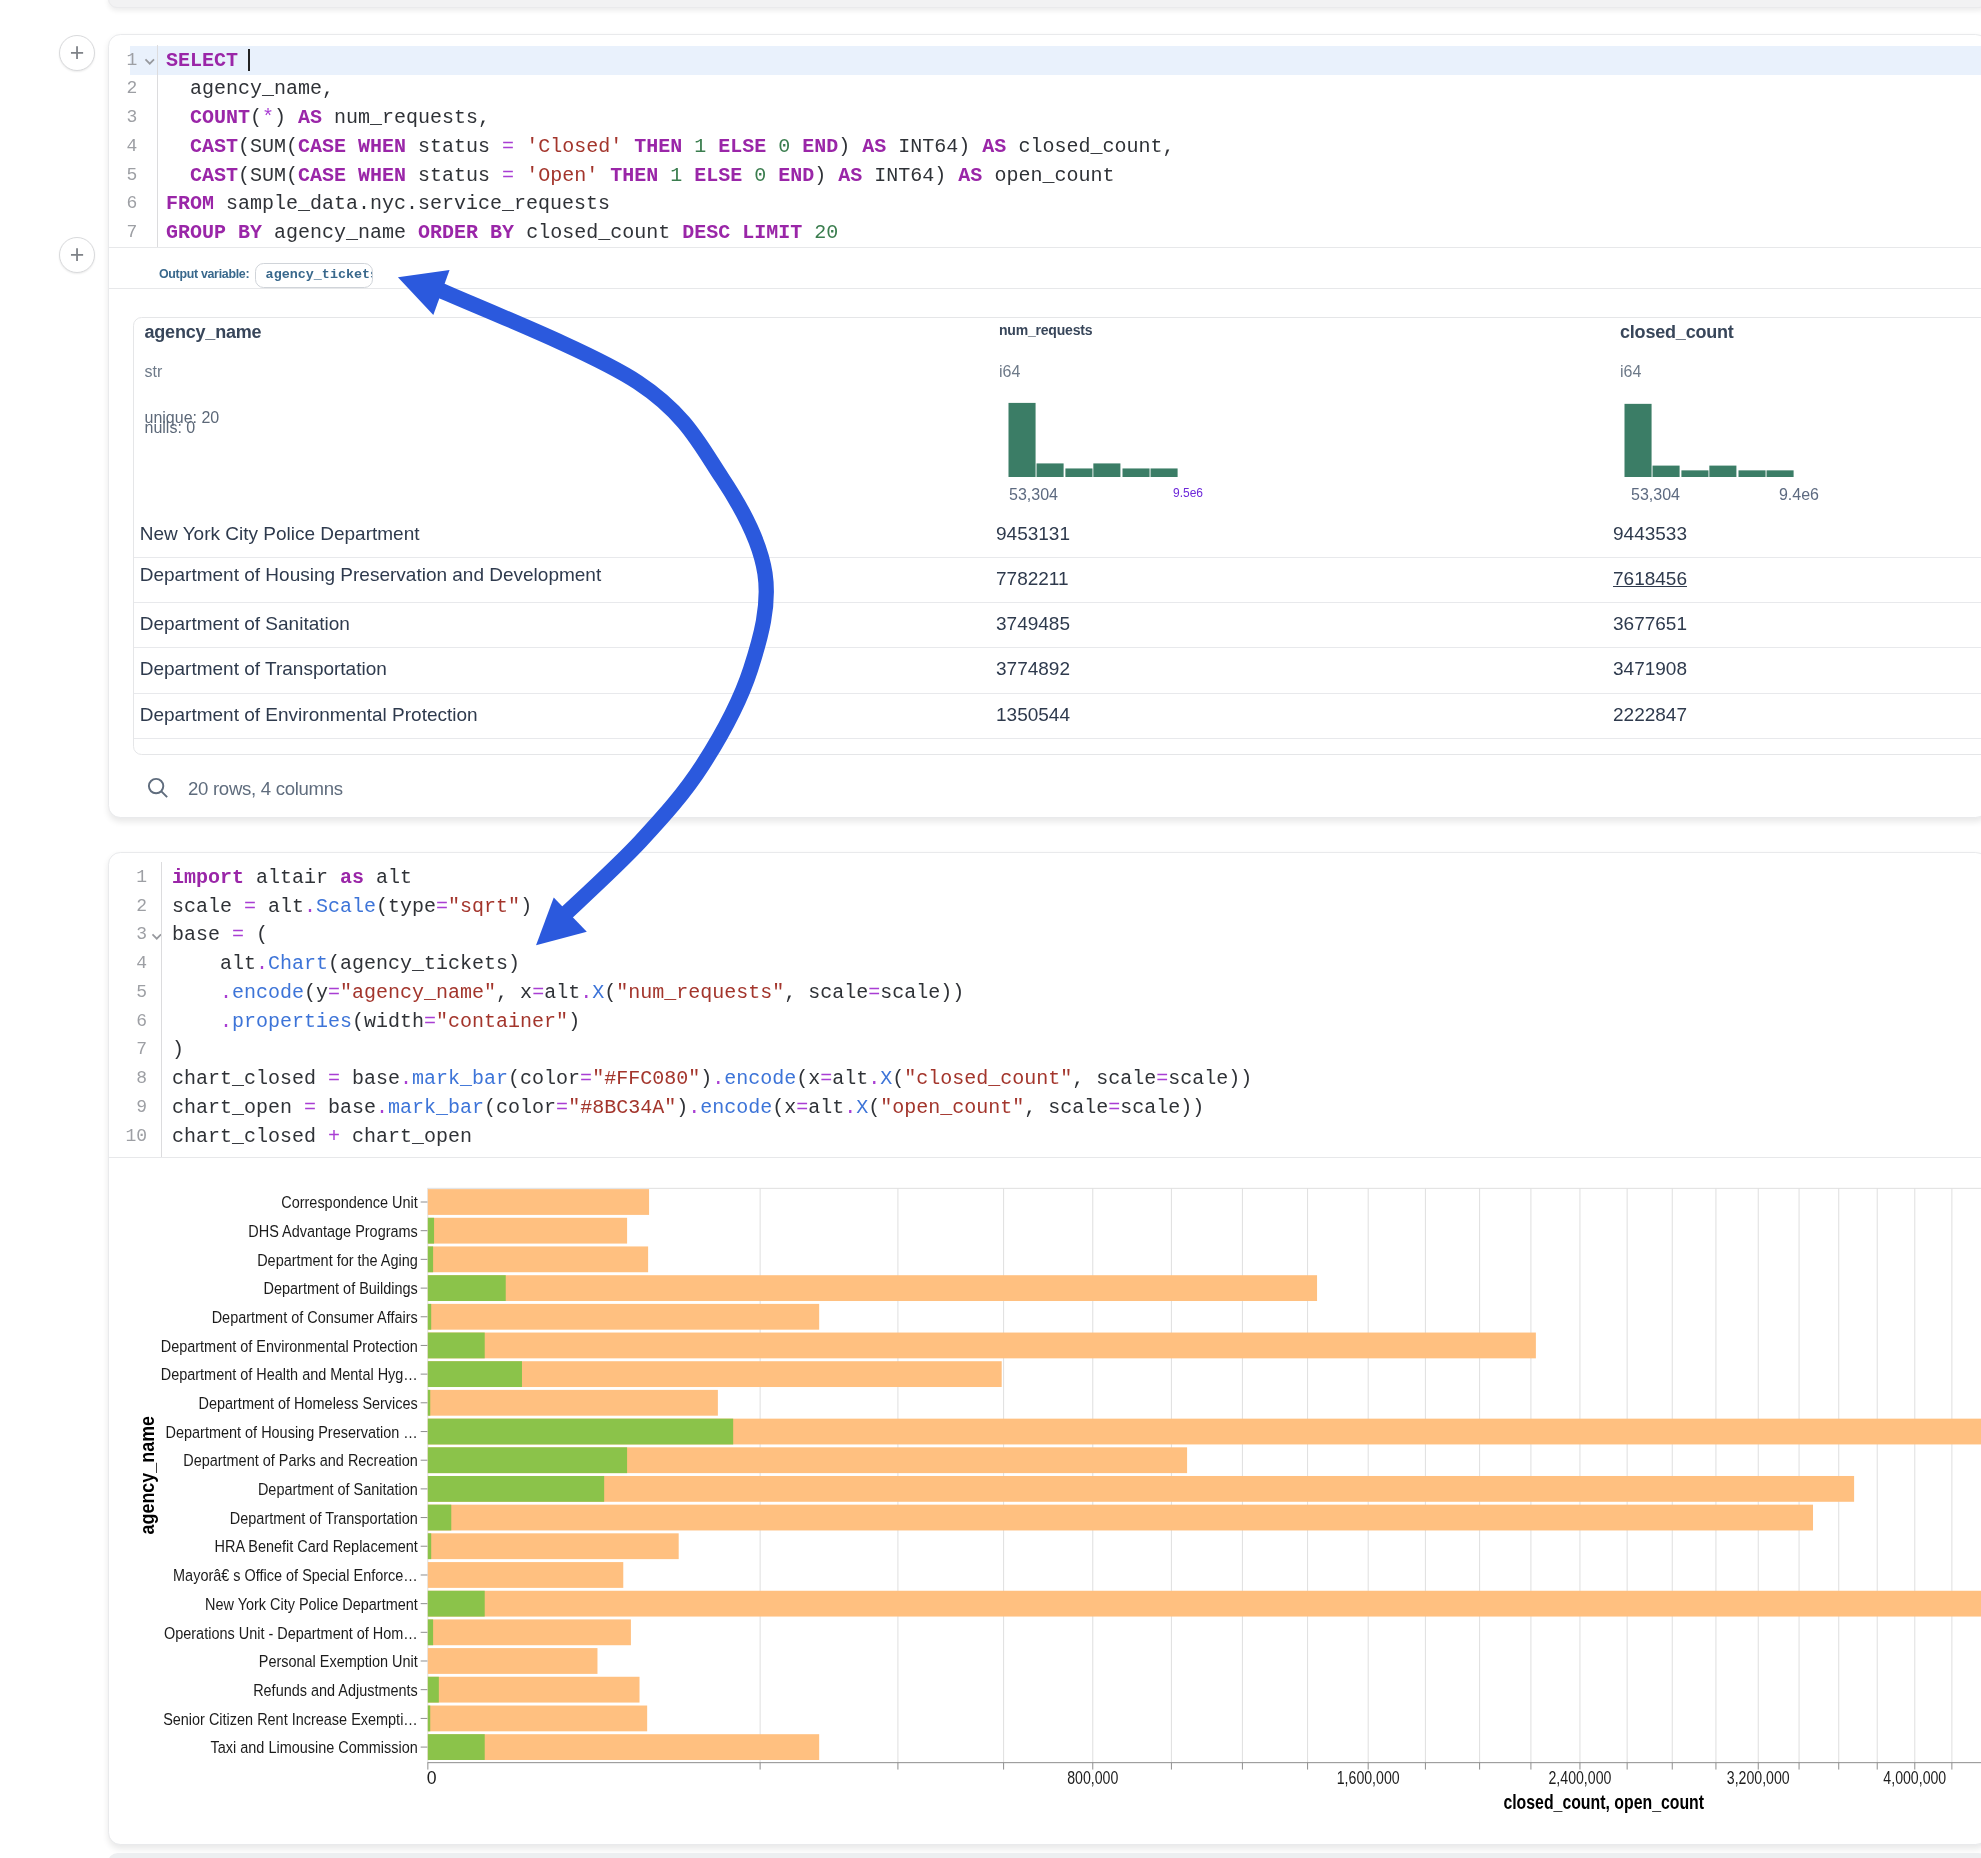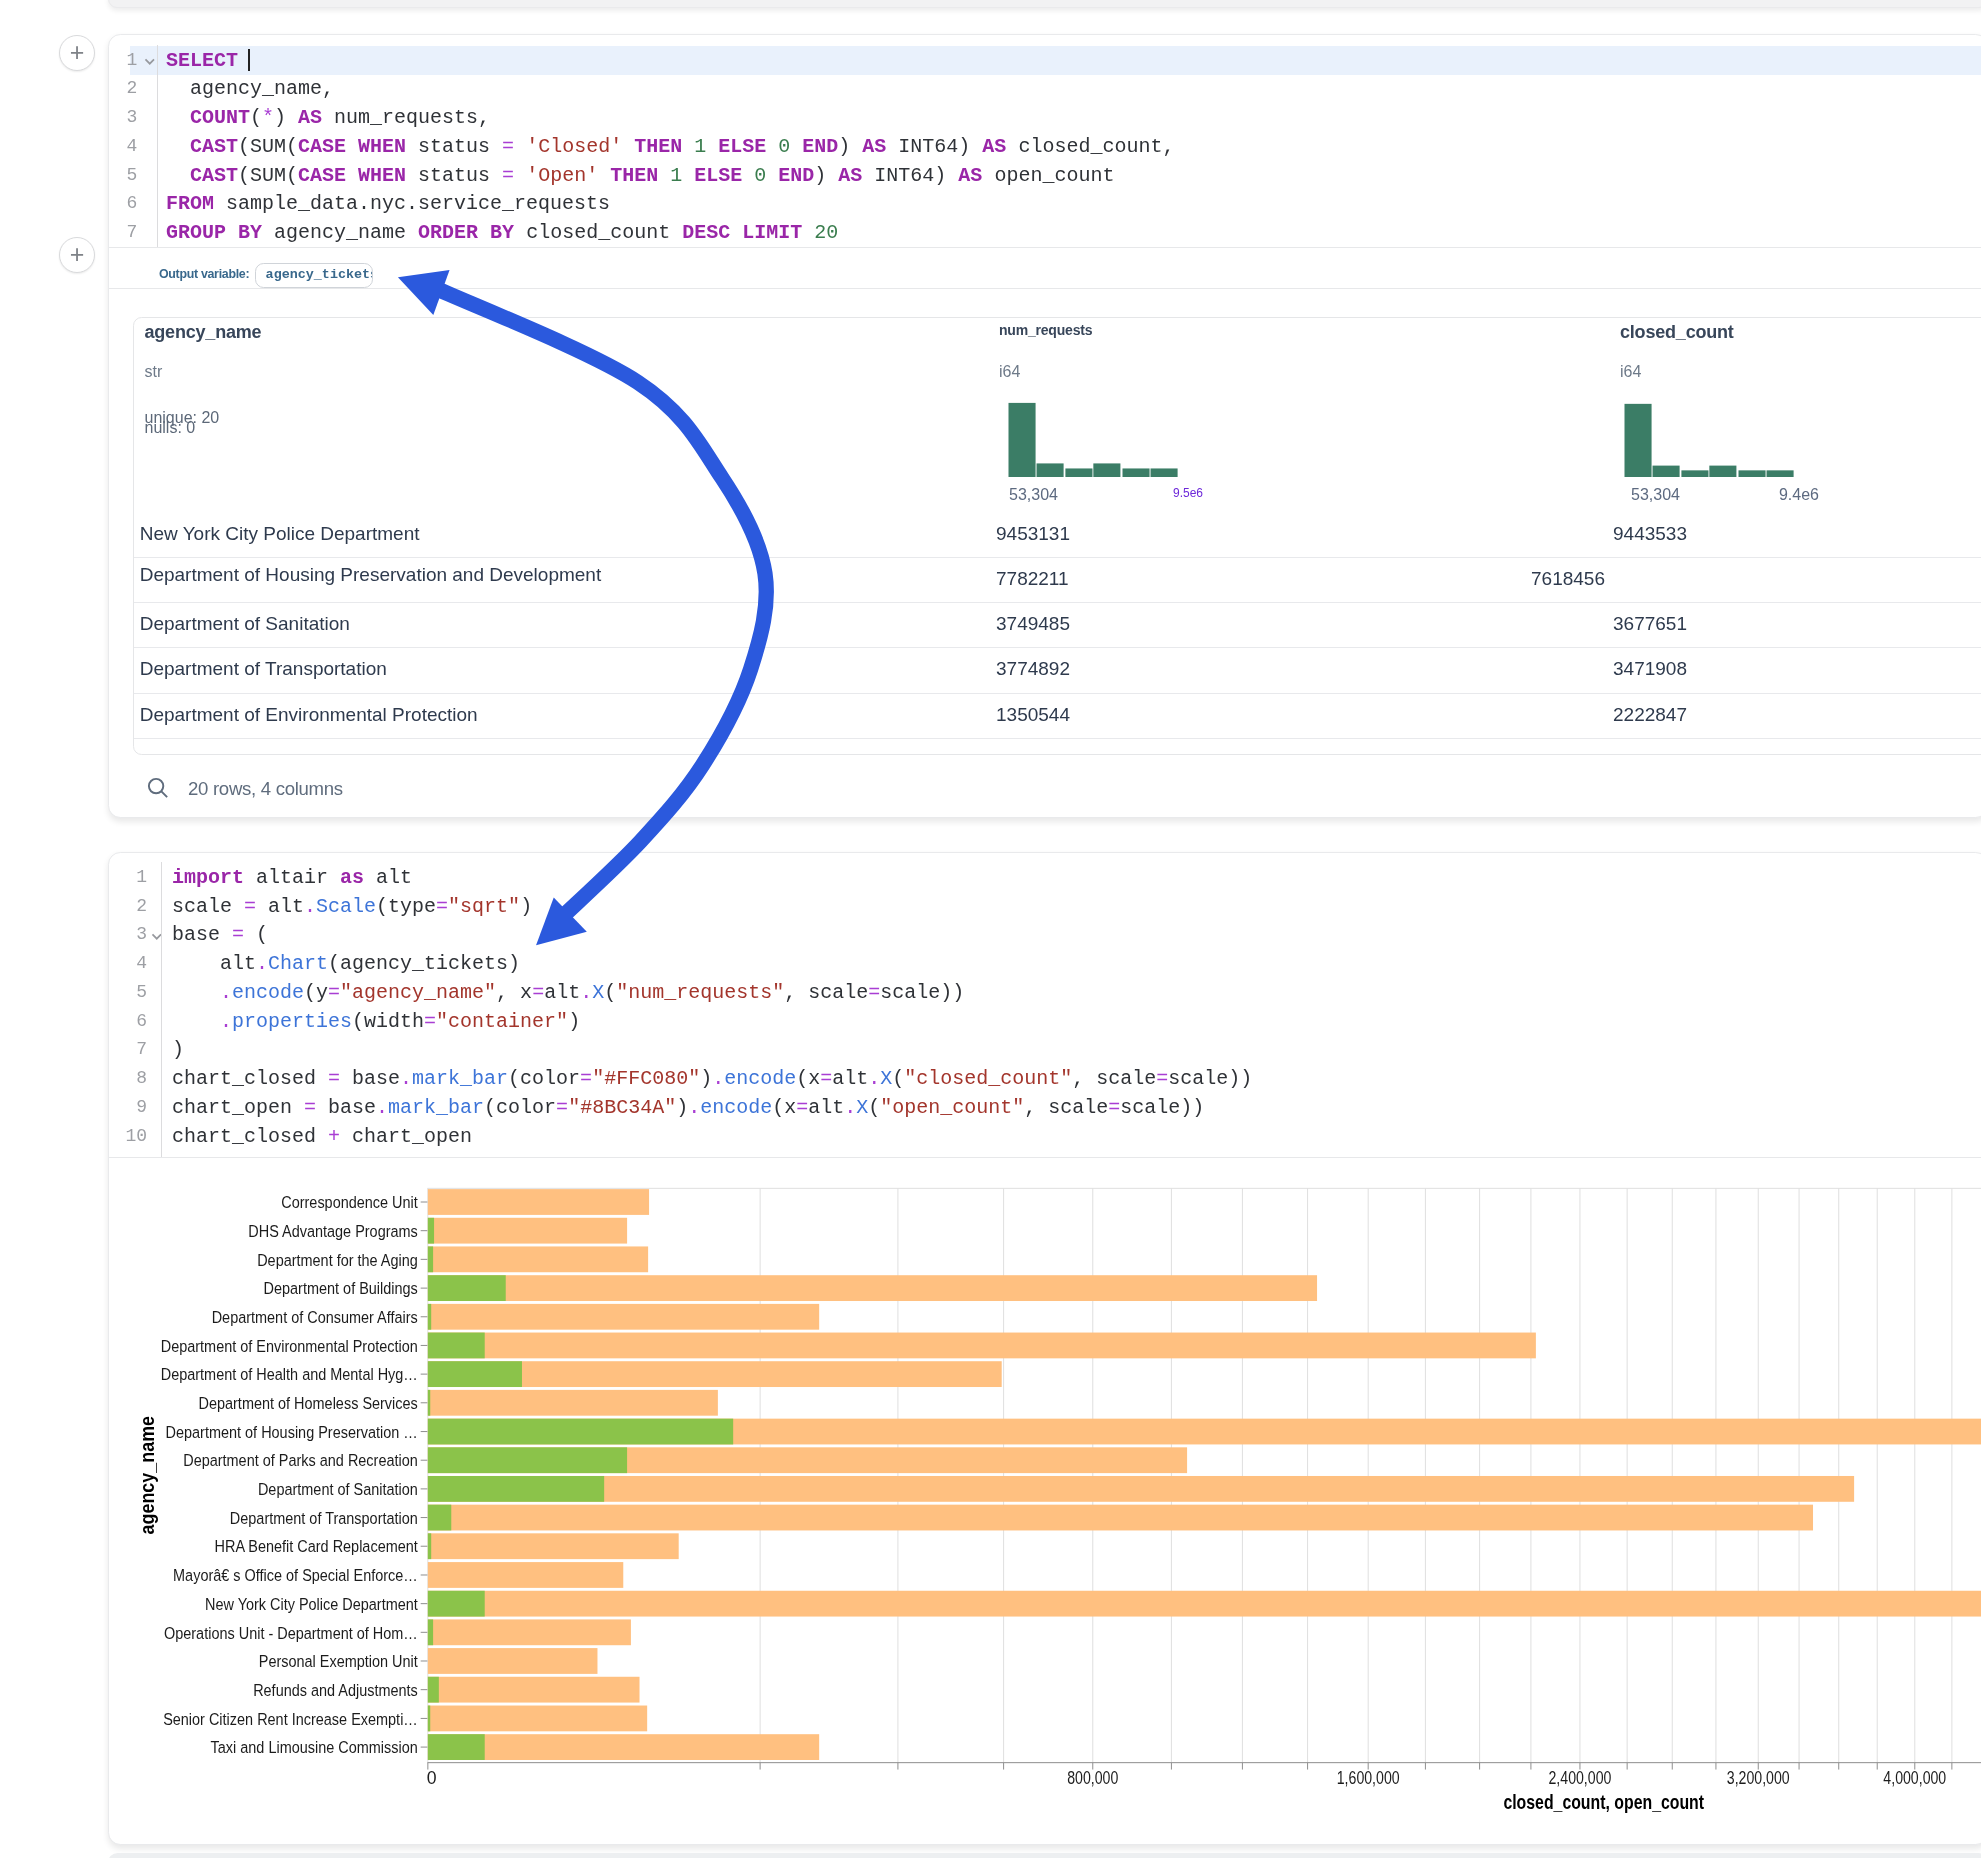--- a/index.html
+++ b/index.html
@@ -82,21 +82,21 @@
         </svg>
 <div style="position:absolute;left:875px;top:168px;font-size:16px;color:#5d6a80;">53,304</div>
 <div style="position:absolute;left:980px;top:168px;width:89px;text-align:right;font-size:12px;color:#6d28d9;">9.5e6</div>
 <div style="position:absolute;left:1497px;top:168px;font-size:16px;color:#5d6a80;">53,304</div>
 <div style="position:absolute;left:1596px;top:168px;width:89px;text-align:right;font-size:16px;color:#5d6a80;">9.4e6</div>
 <div class="rowtxt" style="left:5.7px;top:205px;">New York City Police Department</div>
 <div class="rowtxt" style="left:862px;top:205px;text-align:right;">9453131</div>
 <div class="rowtxt" style="left:1479px;top:205px;">9443533</div>
 <div class="rowtxt" style="left:5.7px;top:246px;">Department of Housing Preservation and Development</div>
 <div class="rowtxt" style="left:862px;top:250px;">7782211</div>
-<div class="rowtxt" style="left:1397px;top:250px;">7618456</div>
+<div class="rowtxt" style="left:1479px;top:250px;text-decoration:underline;">7618456</div>
 <div class="rowtxt" style="left:5.7px;top:295px;">Department of Sanitation</div>
 <div class="rowtxt" style="left:862px;top:295px;">3749485</div>
 <div class="rowtxt" style="left:1479px;top:295px;">3677651</div>
 <div class="rowtxt" style="left:5.7px;top:340px;">Department of Transportation</div>
 <div class="rowtxt" style="left:862px;top:340px;">3774892</div>
 <div class="rowtxt" style="left:1479px;top:340px;">3471908</div>
 <div class="rowtxt" style="left:5.7px;top:386px;">Department of Environmental Protection</div>
 <div class="rowtxt" style="left:862px;top:386px;">1350544</div>
 <div class="rowtxt" style="left:1479px;top:386px;">2222847</div>
 <div style="position:absolute;left:0;top:239px;width:100%;height:1px;background:#e8e9ec;"></div>

